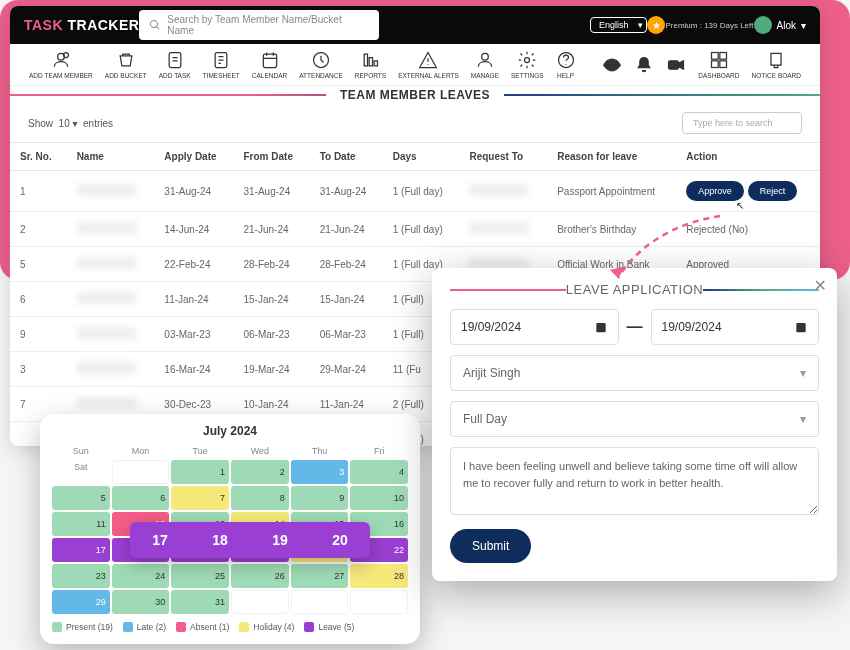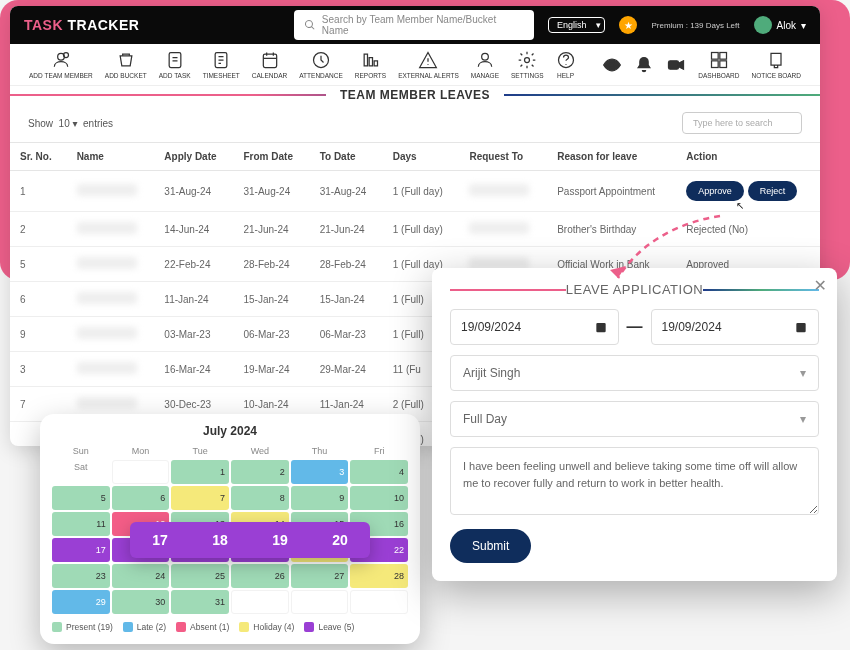--- a/index.html
+++ b/index.html
@@ -1,22 +1,22 @@
 <!DOCTYPE html>
 <html><head>
 <meta charset="utf-8">
 <style>
   * { box-sizing: border-box; margin: 0; padding: 0; }
   body { font-family: Arial, sans-serif; background: #f5f5f5; width: 850px; height: 650px; position: relative; overflow: hidden; }
   .pink-bg { position: absolute; top: 0; left: 0; right: 0; height: 280px; background: #ec5f8a; border-radius: 18px; }
   .main-window { position: absolute; top: 6px; left: 10px; width: 810px; height: 440px; background: #fff; border-radius: 8px; box-shadow: 0 4px 20px rgba(0,0,0,.15); overflow: hidden; }
-  .topbar { height: 38px; background: #0a0a0a; color: #fff; display: flex; align-items: center; padding: 0 14px; gap: 14px; }
+  .topbar { height: 38px; background: #0a0a0a; color: #fff; display: flex; align-items: center; padding: 0 14px; gap: 0; }
   .logo { font-weight: 700; font-size: 14px; letter-spacing: .5px; }
   .logo .task { color: #ec5f8a; }
-  .search-wrap { flex: 1; display: flex; justify-content: flex-end; }
+  .search-wrap { flex: 1; display: flex; justify-content: flex-start; }
   .search { background: #fff; border-radius: 4px; display: flex; align-items: center; gap: 6px; padding: 4px 10px; width: 240px; font-size: 10px; color: #888; }
   .search svg { width: 12px; height: 12px; fill: #888; }
   .lang { border: 1px solid #fff; border-radius: 4px; font-size: 9px; padding: 2px 18px 2px 8px; position: relative; }
   .lang::after { content: "▾"; position: absolute; right: 4px; }
   .star { width: 18px; height: 18px; background: #ffa500; border-radius: 50%; display: flex; align-items: center; justify-content: center; font-size: 10px; color: #fff; }
   .premium { font-size: 8px; color: #ccc; }
   .user { display: flex; align-items: center; gap: 5px; font-size: 10px; }
   .avatar { width: 18px; height: 18px; background: #4fab7b; border-radius: 50%; }
   .toolbar { height: 42px; background: #fff; border-bottom: 1px solid #eee; display: flex; align-items: center; padding: 0 14px; gap: 2px; }
   .tool-item { display: flex; flex-direction: column; align-items: center; gap: 2px; font-size: 6.5px; color: #333; cursor: pointer; padding: 0 5px; }

